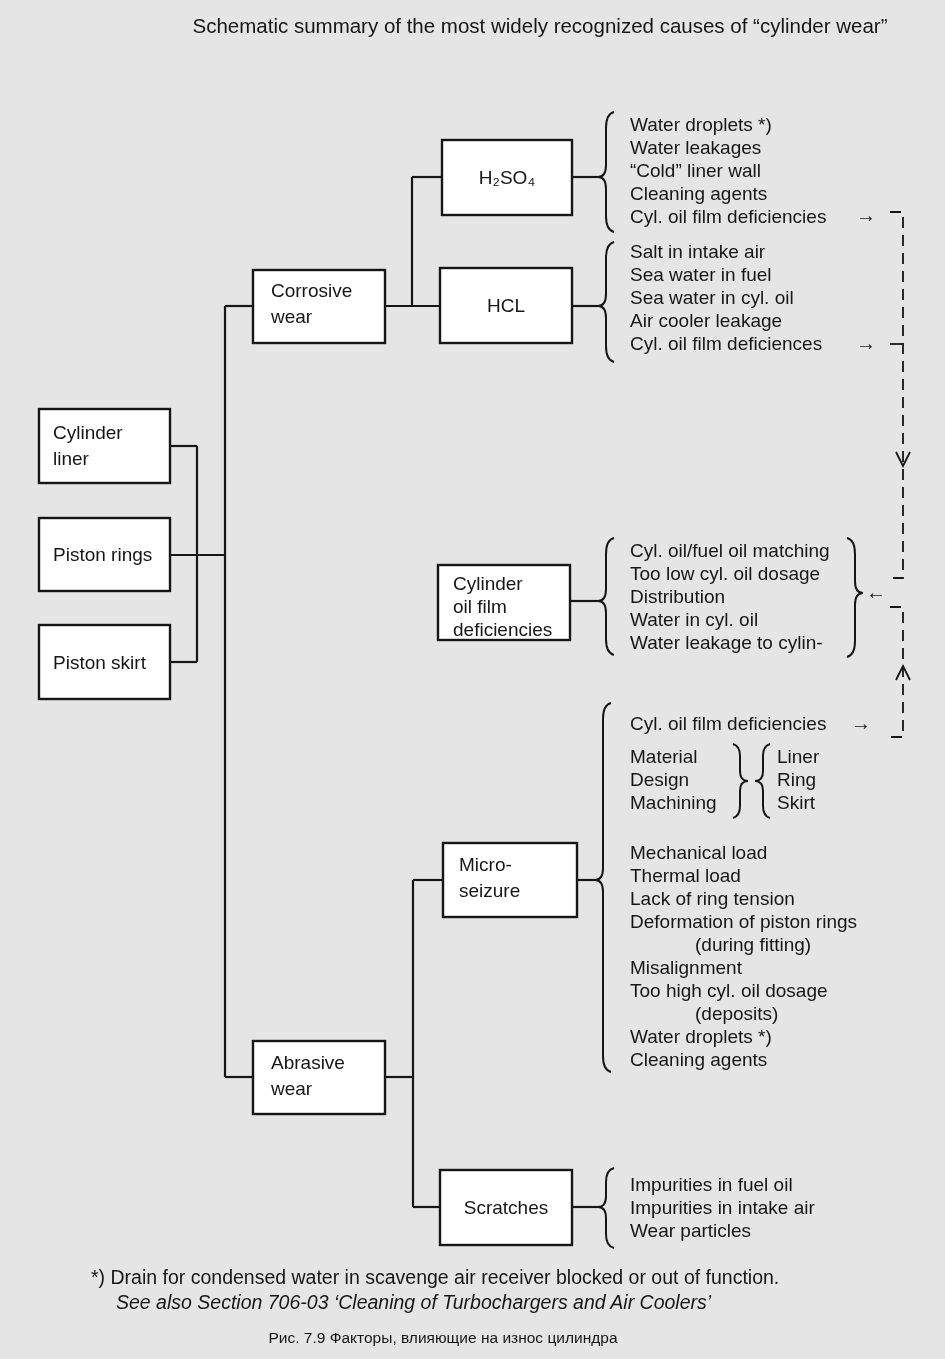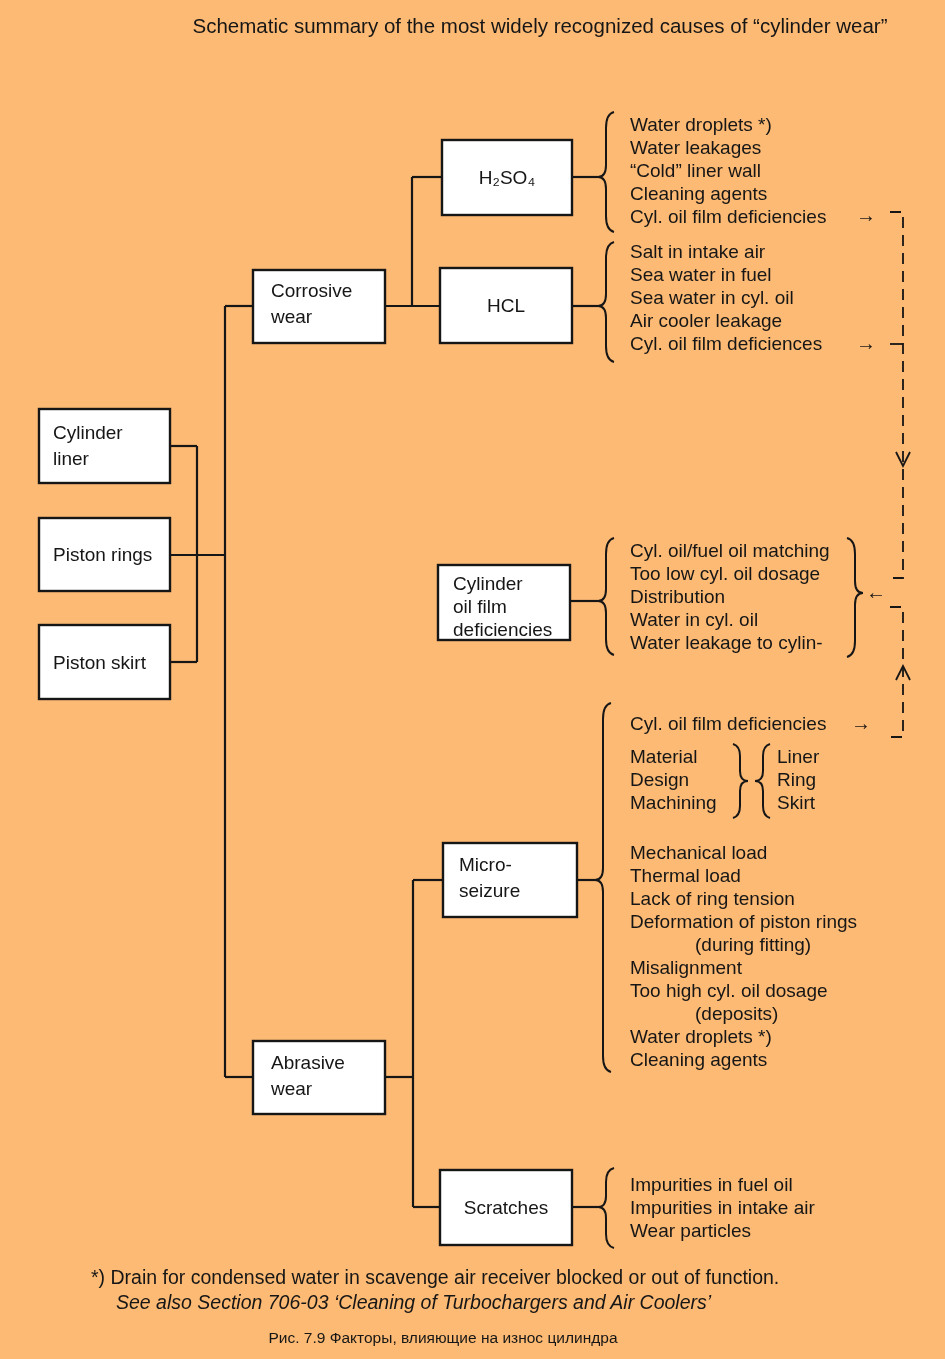--- a/index.html
+++ b/index.html
@@ -1,16 +1,16 @@
 <!DOCTYPE html>
 <html><head>
 <meta charset="utf-8">
 <style>
   html,body{margin:0;padding:0;background:#ffffff;}
-  .page{width:945px;height:1359px;position:relative;background:#fdba74;}
+  .page{width:945px;height:1359px;position:relative;background:#e5e5e5;}
   svg{display:block;}
   text{font-family:"Liberation Sans","DejaVu Sans",sans-serif;fill:#161616;}
   .t-title{font-size:20.5px;}
   .t-box{font-size:19px;}
   .t-item{font-size:19px;}
   .t-arrow{font-size:20px;}
   .t-foot{font-size:19.5px;}
   .t-foot-i{font-size:19.5px;font-style:italic;}
   .t-cap{font-size:15.5px;}
   .box{fill:#ffffff;stroke:#161616;stroke-width:2.4;}

